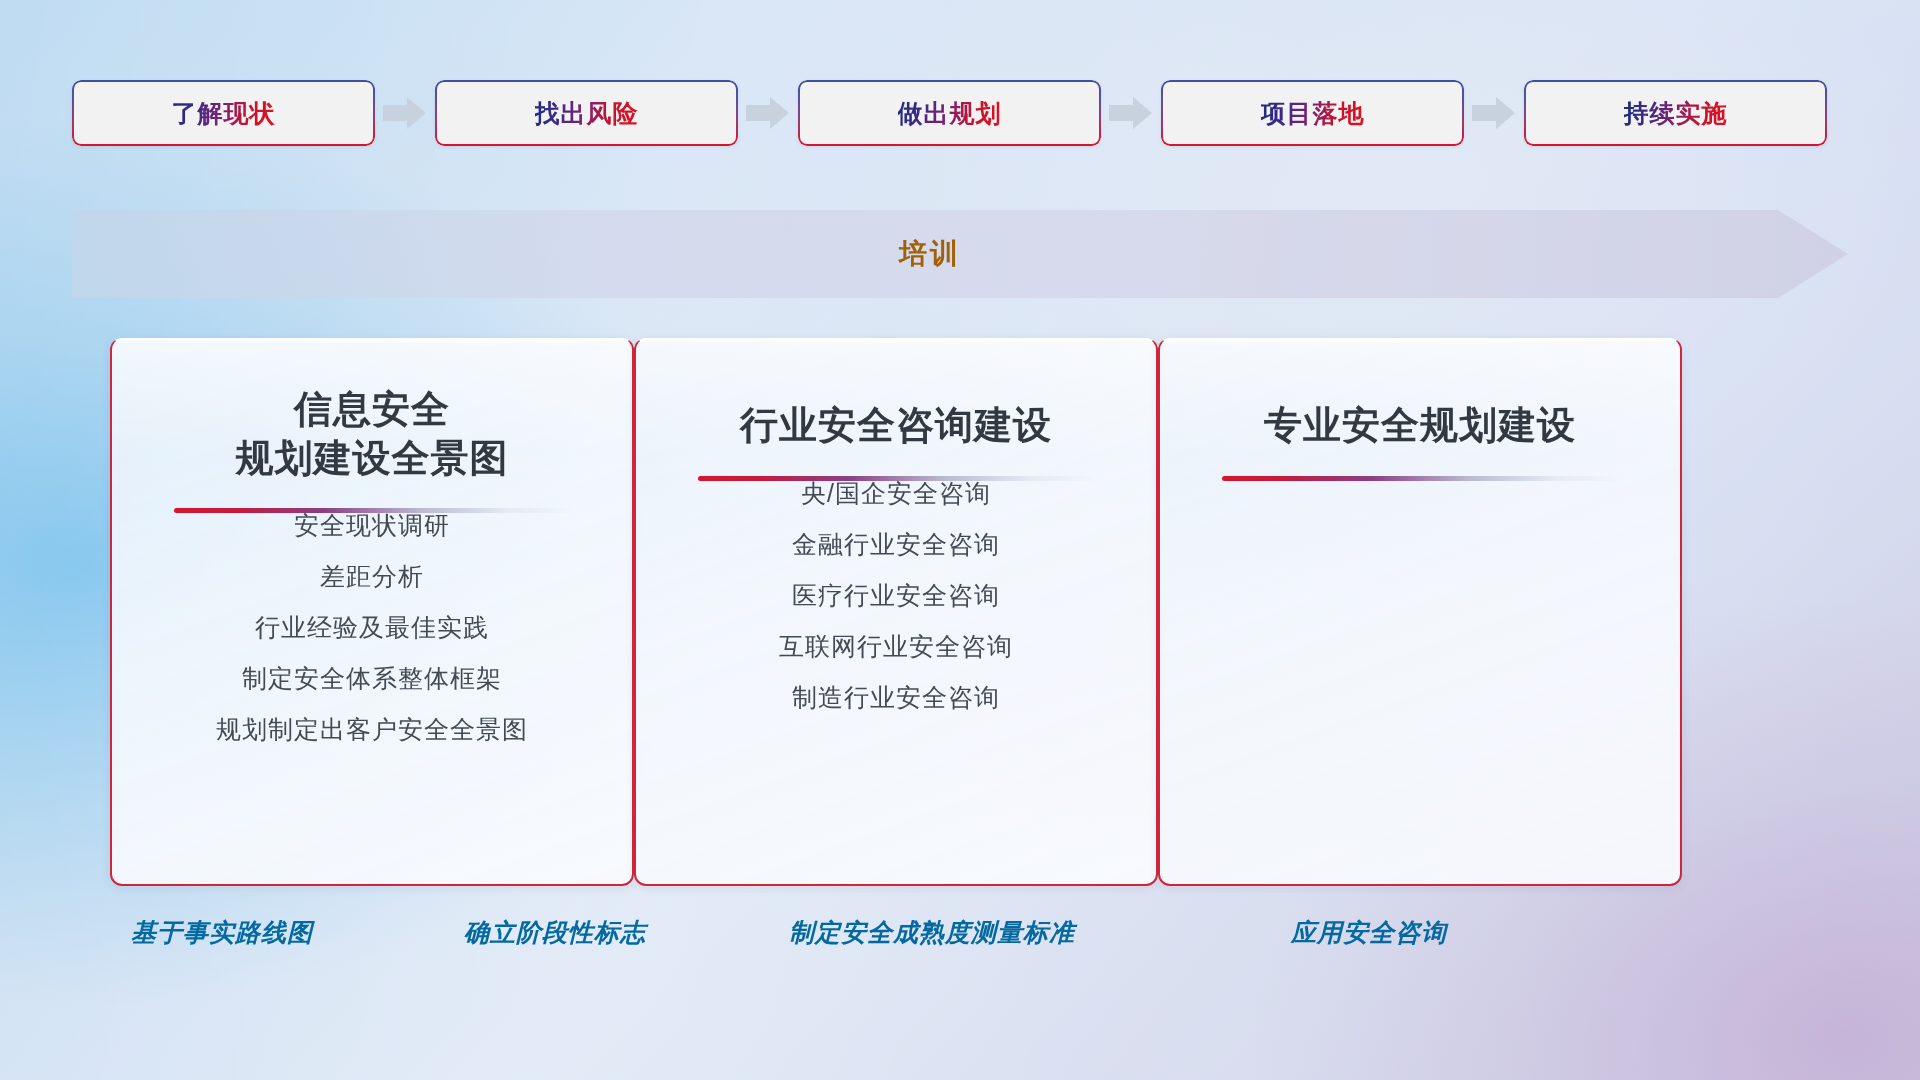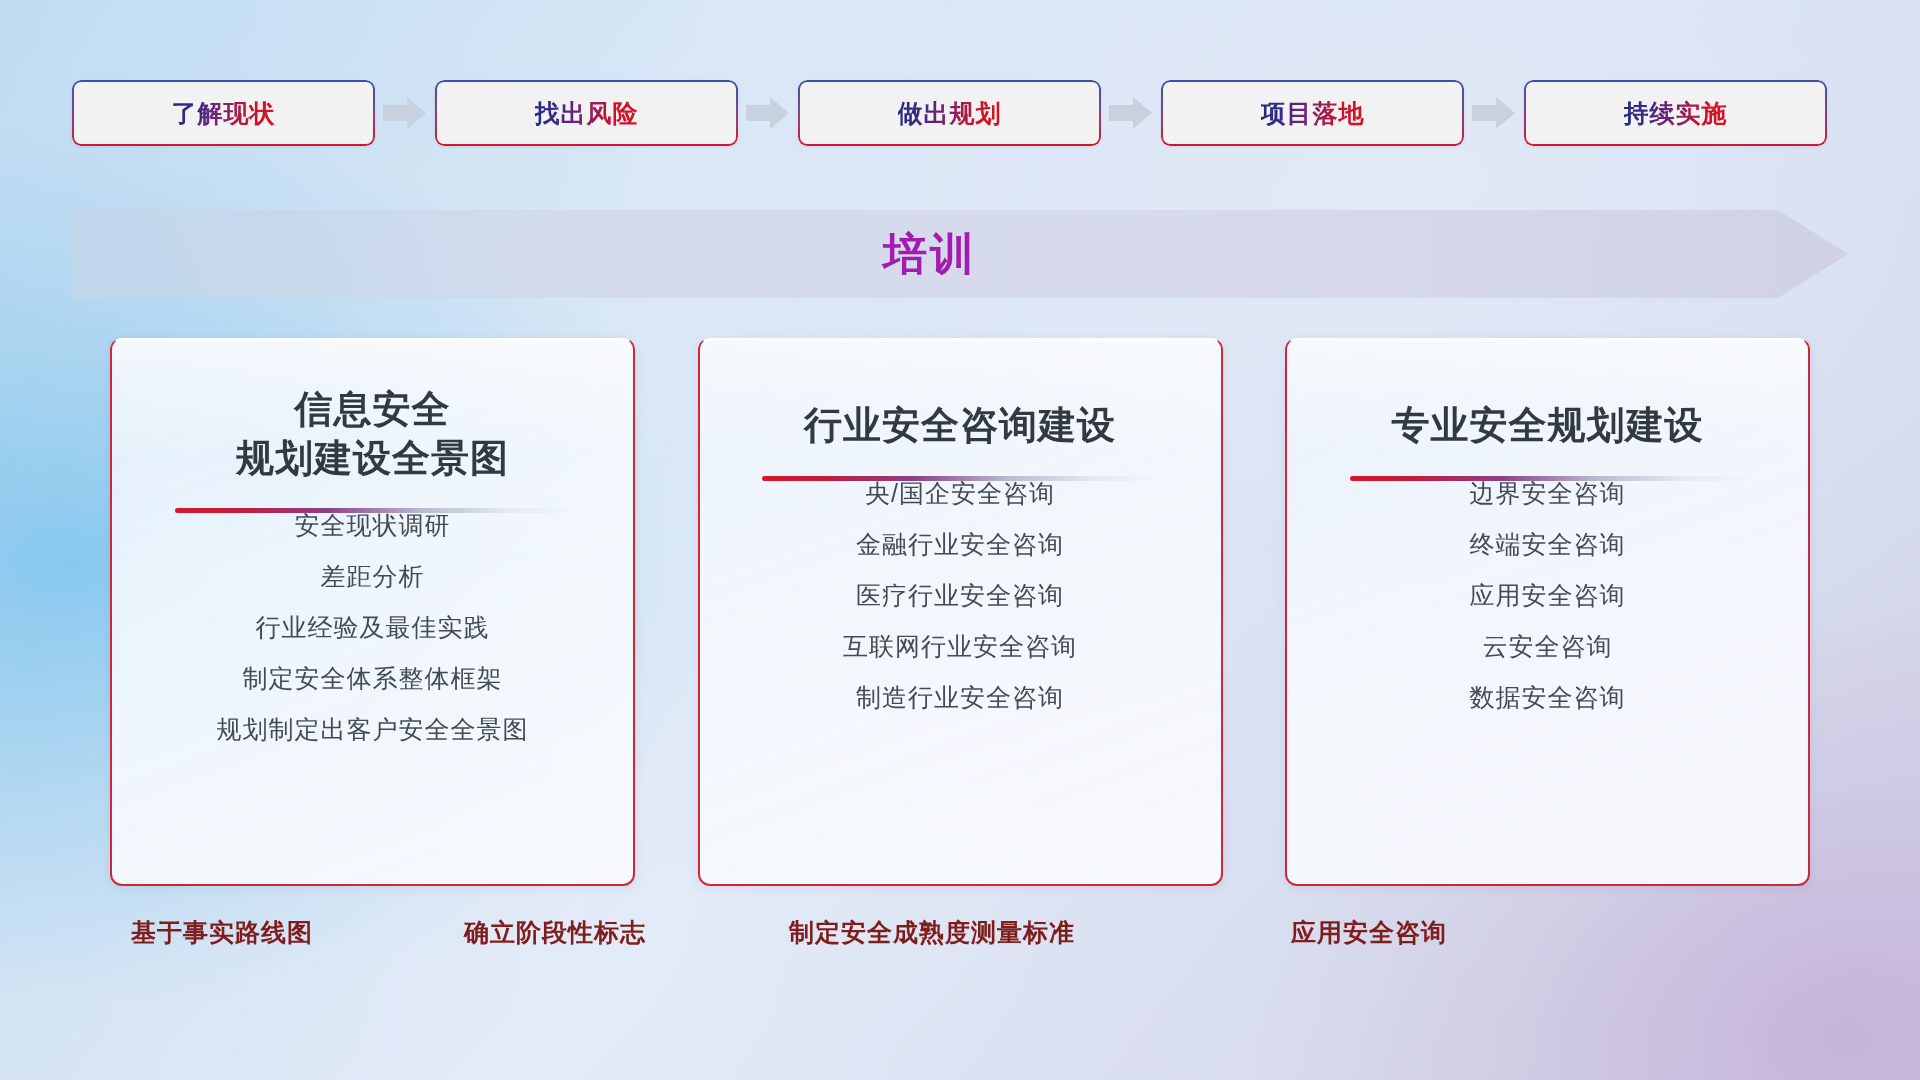--- a/index.html
+++ b/index.html
@@ -102,32 +102,32 @@
   }
   #banner svg { display: block; width: 100%; height: 100%; }
   #banner-title {
     position: absolute;
     left: 0; right: 0; top: 0;
     height: 88px;
     display: flex;
     align-items: center;
     justify-content: center;
     padding-right: 60px;
-    font-size: 44px;
+    font-size: 28px;
     font-weight: bold;
-    color: #a21caf;
+    color: #a16207;
     letter-spacing: 3px;
   }
 
   
   #cards {
     position: absolute;
     left: 110px;
     top: 338px;
-    width: 1700px;
+    width: 1572px;
     height: 548px;
     display: flex;
     justify-content: space-between;
   }
   .card {
     position: relative;
     width: 525px;
     height: 548px;
     border-radius: 12px;
     background: linear-gradient(160deg, rgba(236,243,251,0.86) 0%, rgba(244,248,253,0.90) 40%, rgba(248,250,253,0.94) 100%);
@@ -201,23 +201,24 @@
     position: absolute;
     left: 0;
     top: 916px;
     width: 1920px;
     height: 44px;
   }
   .footnote {
     position: absolute;
     font-size: 25px;
     font-weight: bold;
-    color: #7f1d1d;
+    color: #0369a1;
     letter-spacing: 1px;
     white-space: nowrap;
+    font-style: italic;
   }
 </style>
 </head>
 <body>
 
 <div id="bg"></div>
 <div id="bg-sheen"></div>
 
 <div id="page">
 
@@ -297,27 +298,20 @@
           <li>金融行业安全咨询</li>
           <li>医疗行业安全咨询</li>
           <li>互联网行业安全咨询</li>
           <li>制造行业安全咨询</li>
         </ul>
       </div>
       <div class="card single">
         <div class="card-inner-top"></div>
         <div class="card-title">专业安全规划建设</div>
         <div class="card-divider"></div>
-        <ul class="card-list">
-          <li>边界安全咨询</li>
-          <li>终端安全咨询</li>
-          <li>应用安全咨询</li>
-          <li>云安全咨询</li>
-          <li>数据安全咨询</li>
-        </ul>
       </div>
     </div>
 
   <div id="footnotes">
       <div class="footnote" style="left: 131px;">基于事实路线图</div>
       <div class="footnote" style="left: 464px;">确立阶段性标志</div>
       <div class="footnote" style="left: 789px;">制定安全成熟度测量标准</div>
       <div class="footnote" style="left: 1291px;">应用安全咨询</div>
     </div>
 

